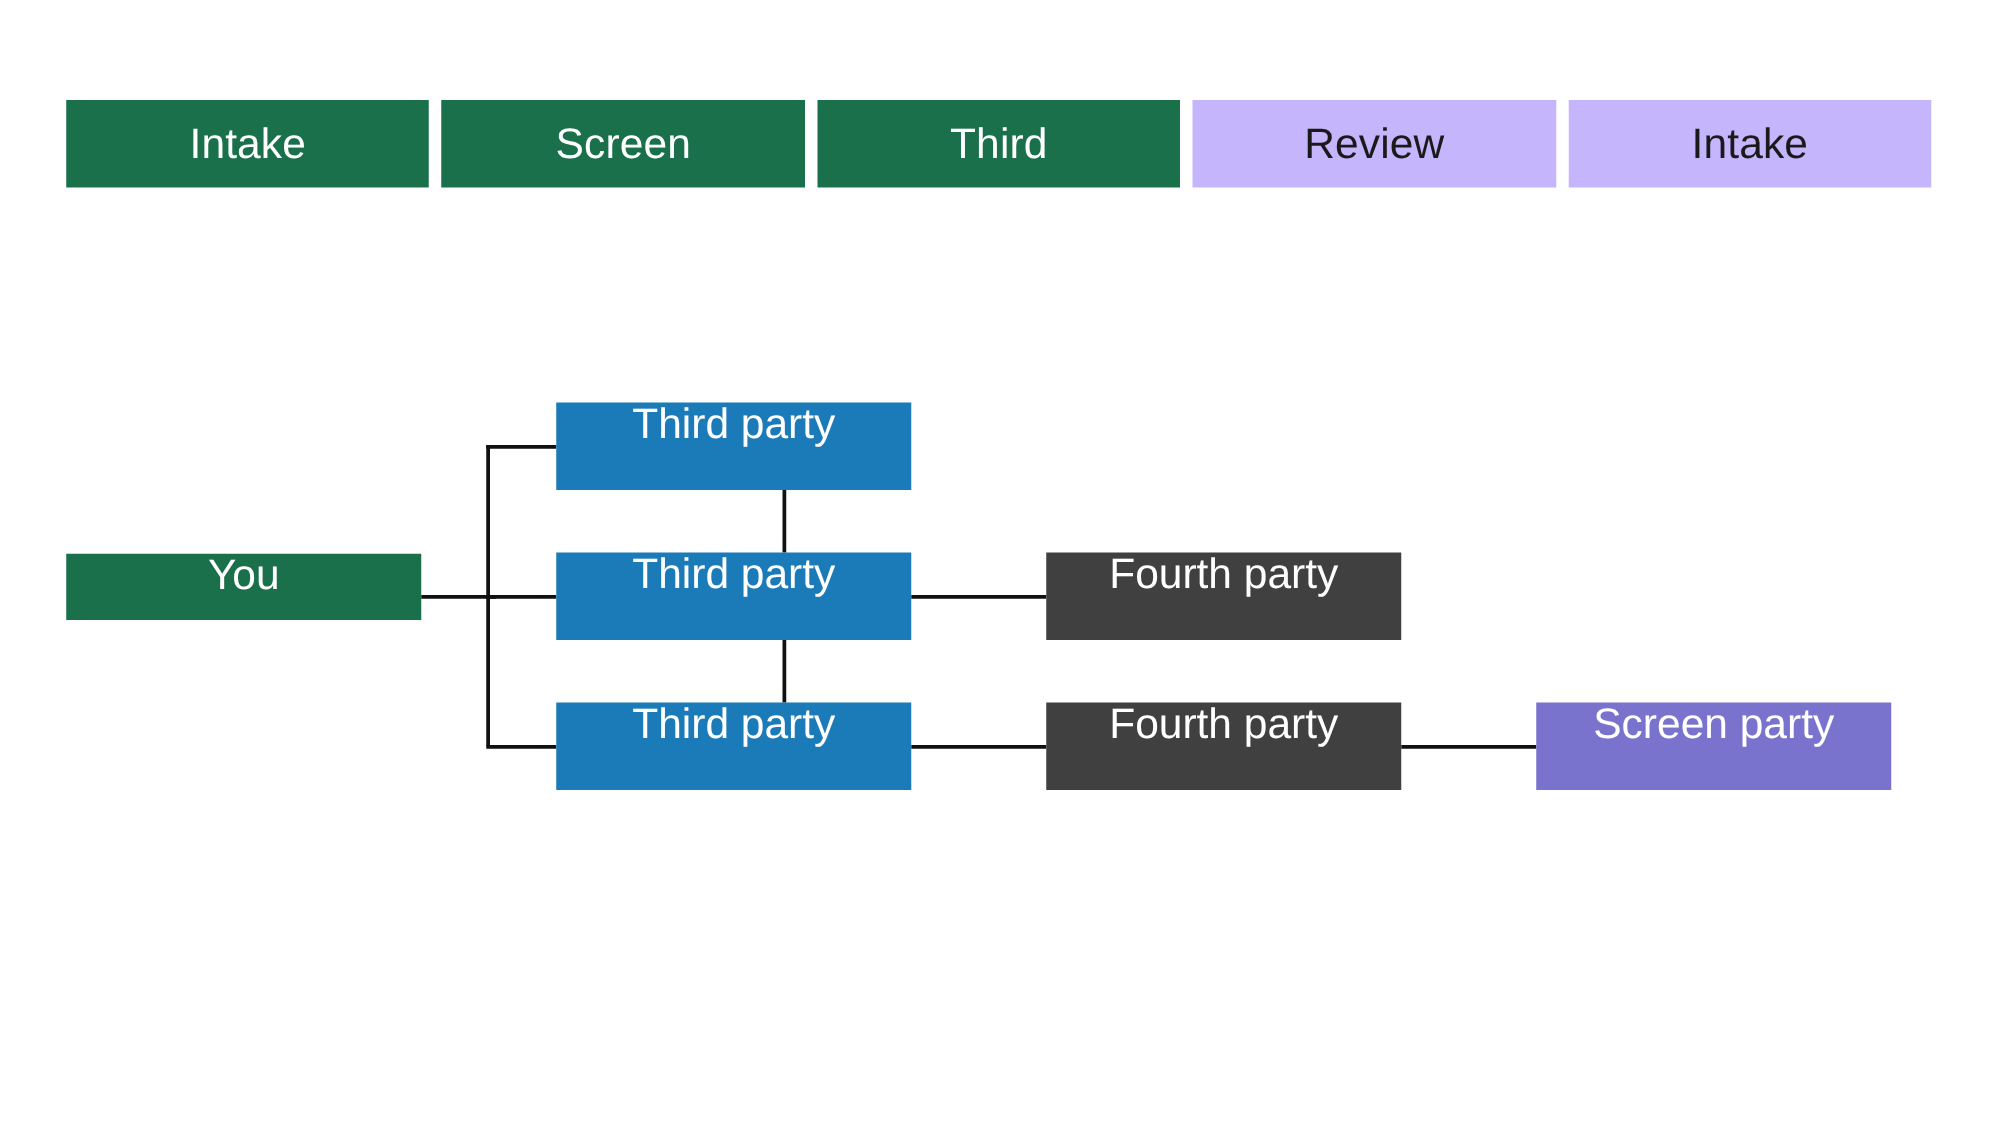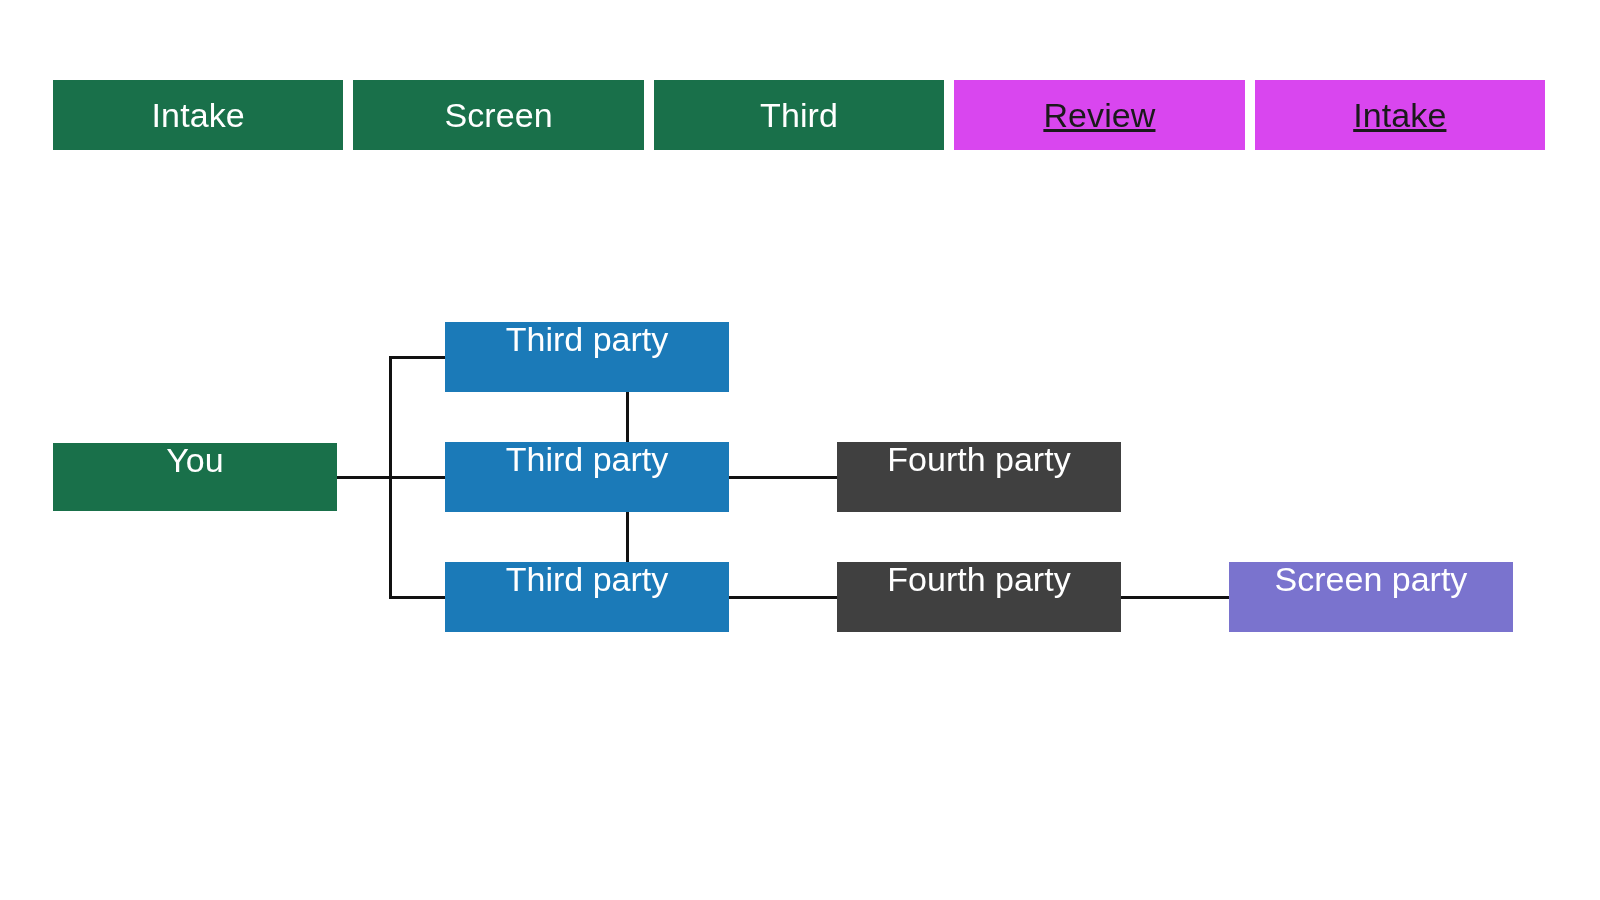--- a/index.html
+++ b/index.html
@@ -44,23 +44,22 @@
     line-height: 1;
     letter-spacing: 0.1px;
     box-sizing: border-box;
     user-select: none;
   }
   .stage-chip.done {
     background: #19704A;
     color: #ffffff;
   }
   .stage-chip.todo {
-    background: #d946ef;
+    background: #c4b5fd;
     color: #1a1a1a;
-    text-decoration: underline;
   }
 
   
   #graph {
     position: absolute;
     left: 0;
     top: 0;
     width: 1600px;
     height: 900px;
   }
@@ -75,21 +74,21 @@
     box-sizing: border-box;
     user-select: none;
     z-index: 3;
   }
   .node.first  { background: #19704A; }
   .node.third  { background: #1B7AB8; }
   .node.fourth { background: #404040; }
   .node.fifth  { background: #7A73CE; }
 
   
-  #node-you          { left: 53px;   top: 443px; width: 284px; height: 68px; }
+  #node-you          { left: 53px;   top: 443px; width: 284px; height: 53px; }
   #node-third-1      { left: 445px;  top: 322px; width: 284px; height: 70px; }
   #node-third-2      { left: 445px;  top: 442px; width: 284px; height: 70px; }
   #node-third-3      { left: 445px;  top: 562px; width: 284px; height: 70px; }
   #node-fourth-1     { left: 837px;  top: 442px; width: 284px; height: 70px; }
   #node-fourth-2     { left: 837px;  top: 562px; width: 284px; height: 70px; }
   #node-fifth-1      { left: 1229px; top: 562px; width: 284px; height: 70px; }
 
   
   .edge {
     position: absolute;

